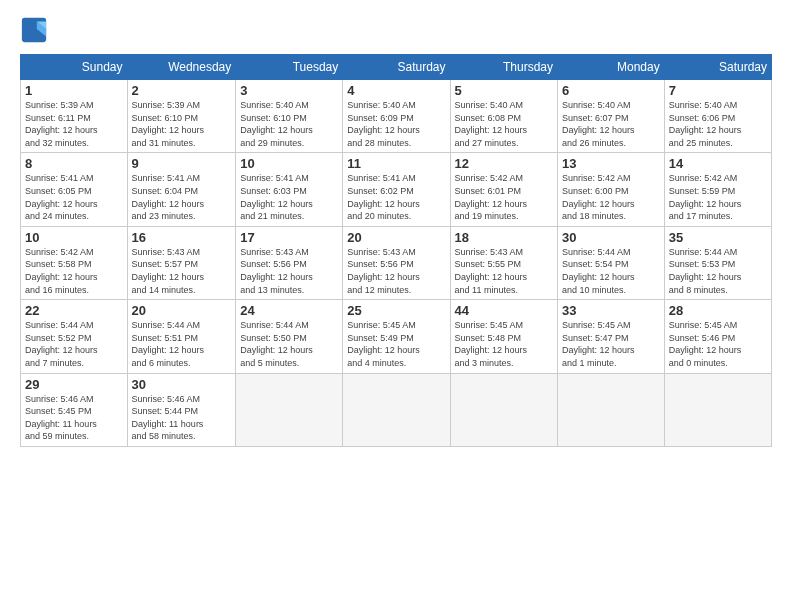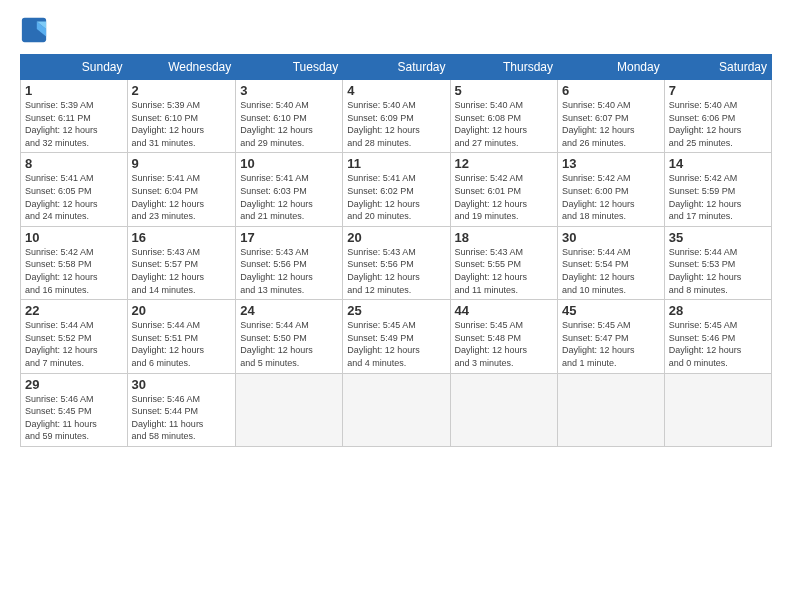--- a/index.html
+++ b/index.html
@@ -319,21 +319,21 @@
 and 4 minutes.</div>
           </td>
           <td>
             <span class="day-num">44</span>
             <div class="day-info" style="white-space: pre-line;">Sunrise: 5:45 AM
 Sunset: 5:48 PM
 Daylight: 12 hours
 and 3 minutes.</div>
           </td>
           <td>
-            <span class="day-num">45</span>
+            <span class="day-num">33</span>
             <div class="day-info" style="white-space: pre-line;">Sunrise: 5:45 AM
 Sunset: 5:47 PM
 Daylight: 12 hours
 and 1 minute.</div>
           </td>
           <td>
             <span class="day-num">28</span>
             <div class="day-info" style="white-space: pre-line;">Sunrise: 5:45 AM
 Sunset: 5:46 PM
 Daylight: 12 hours

